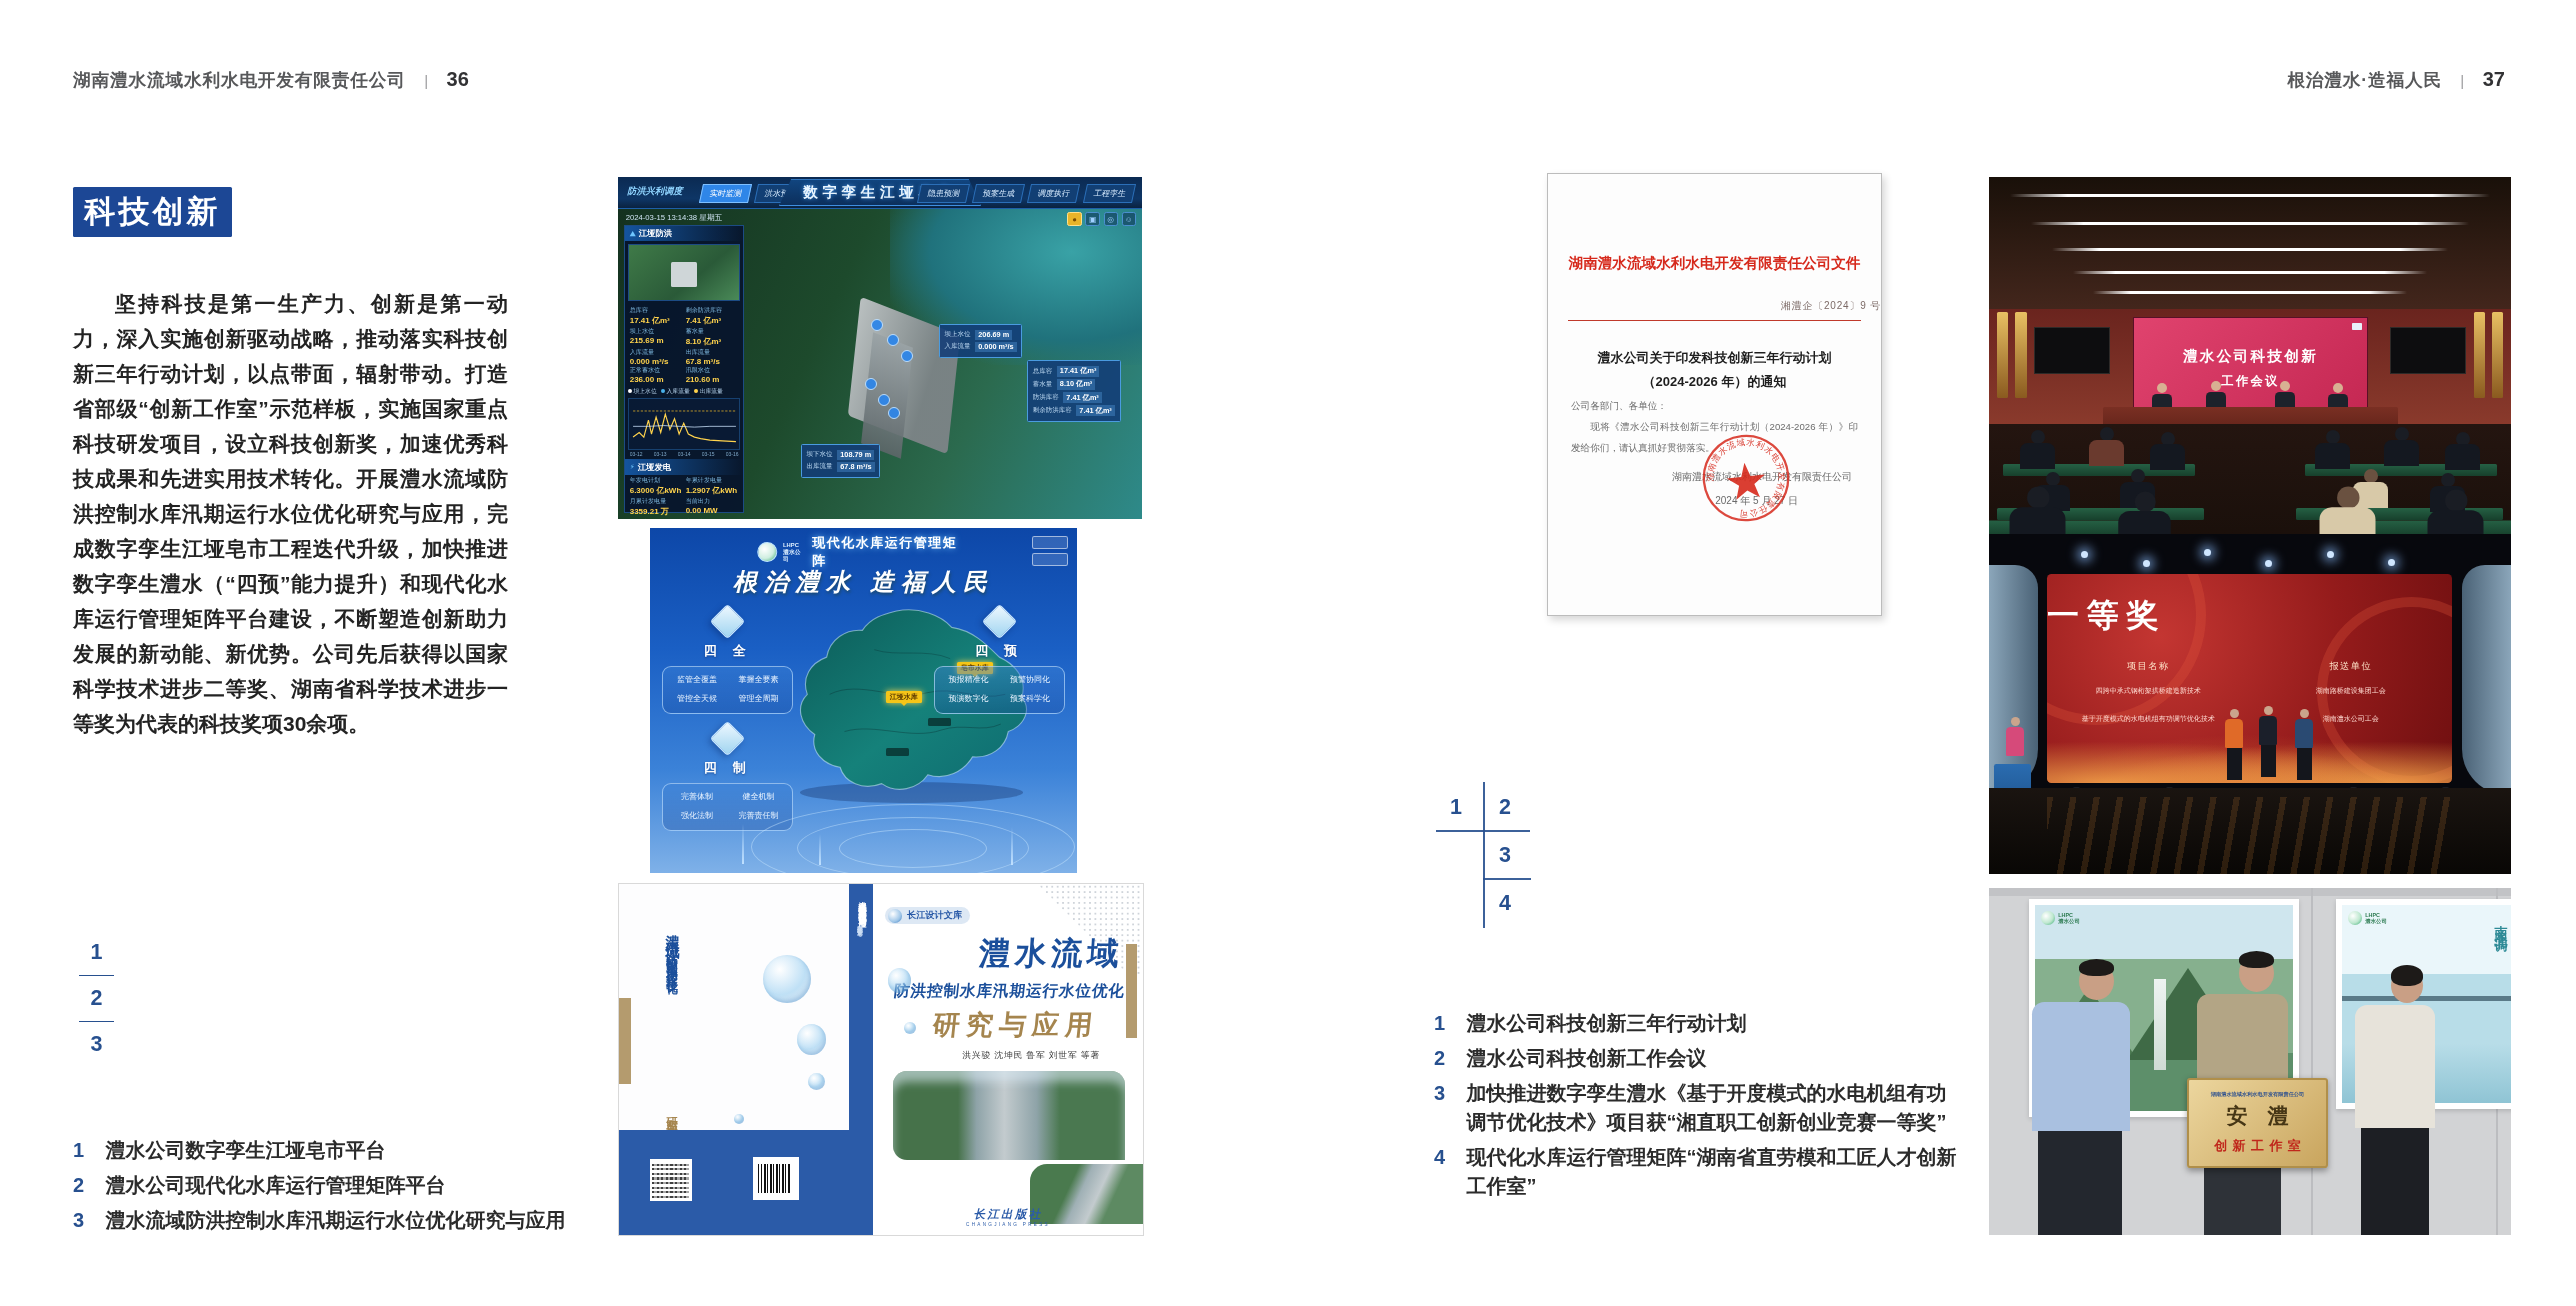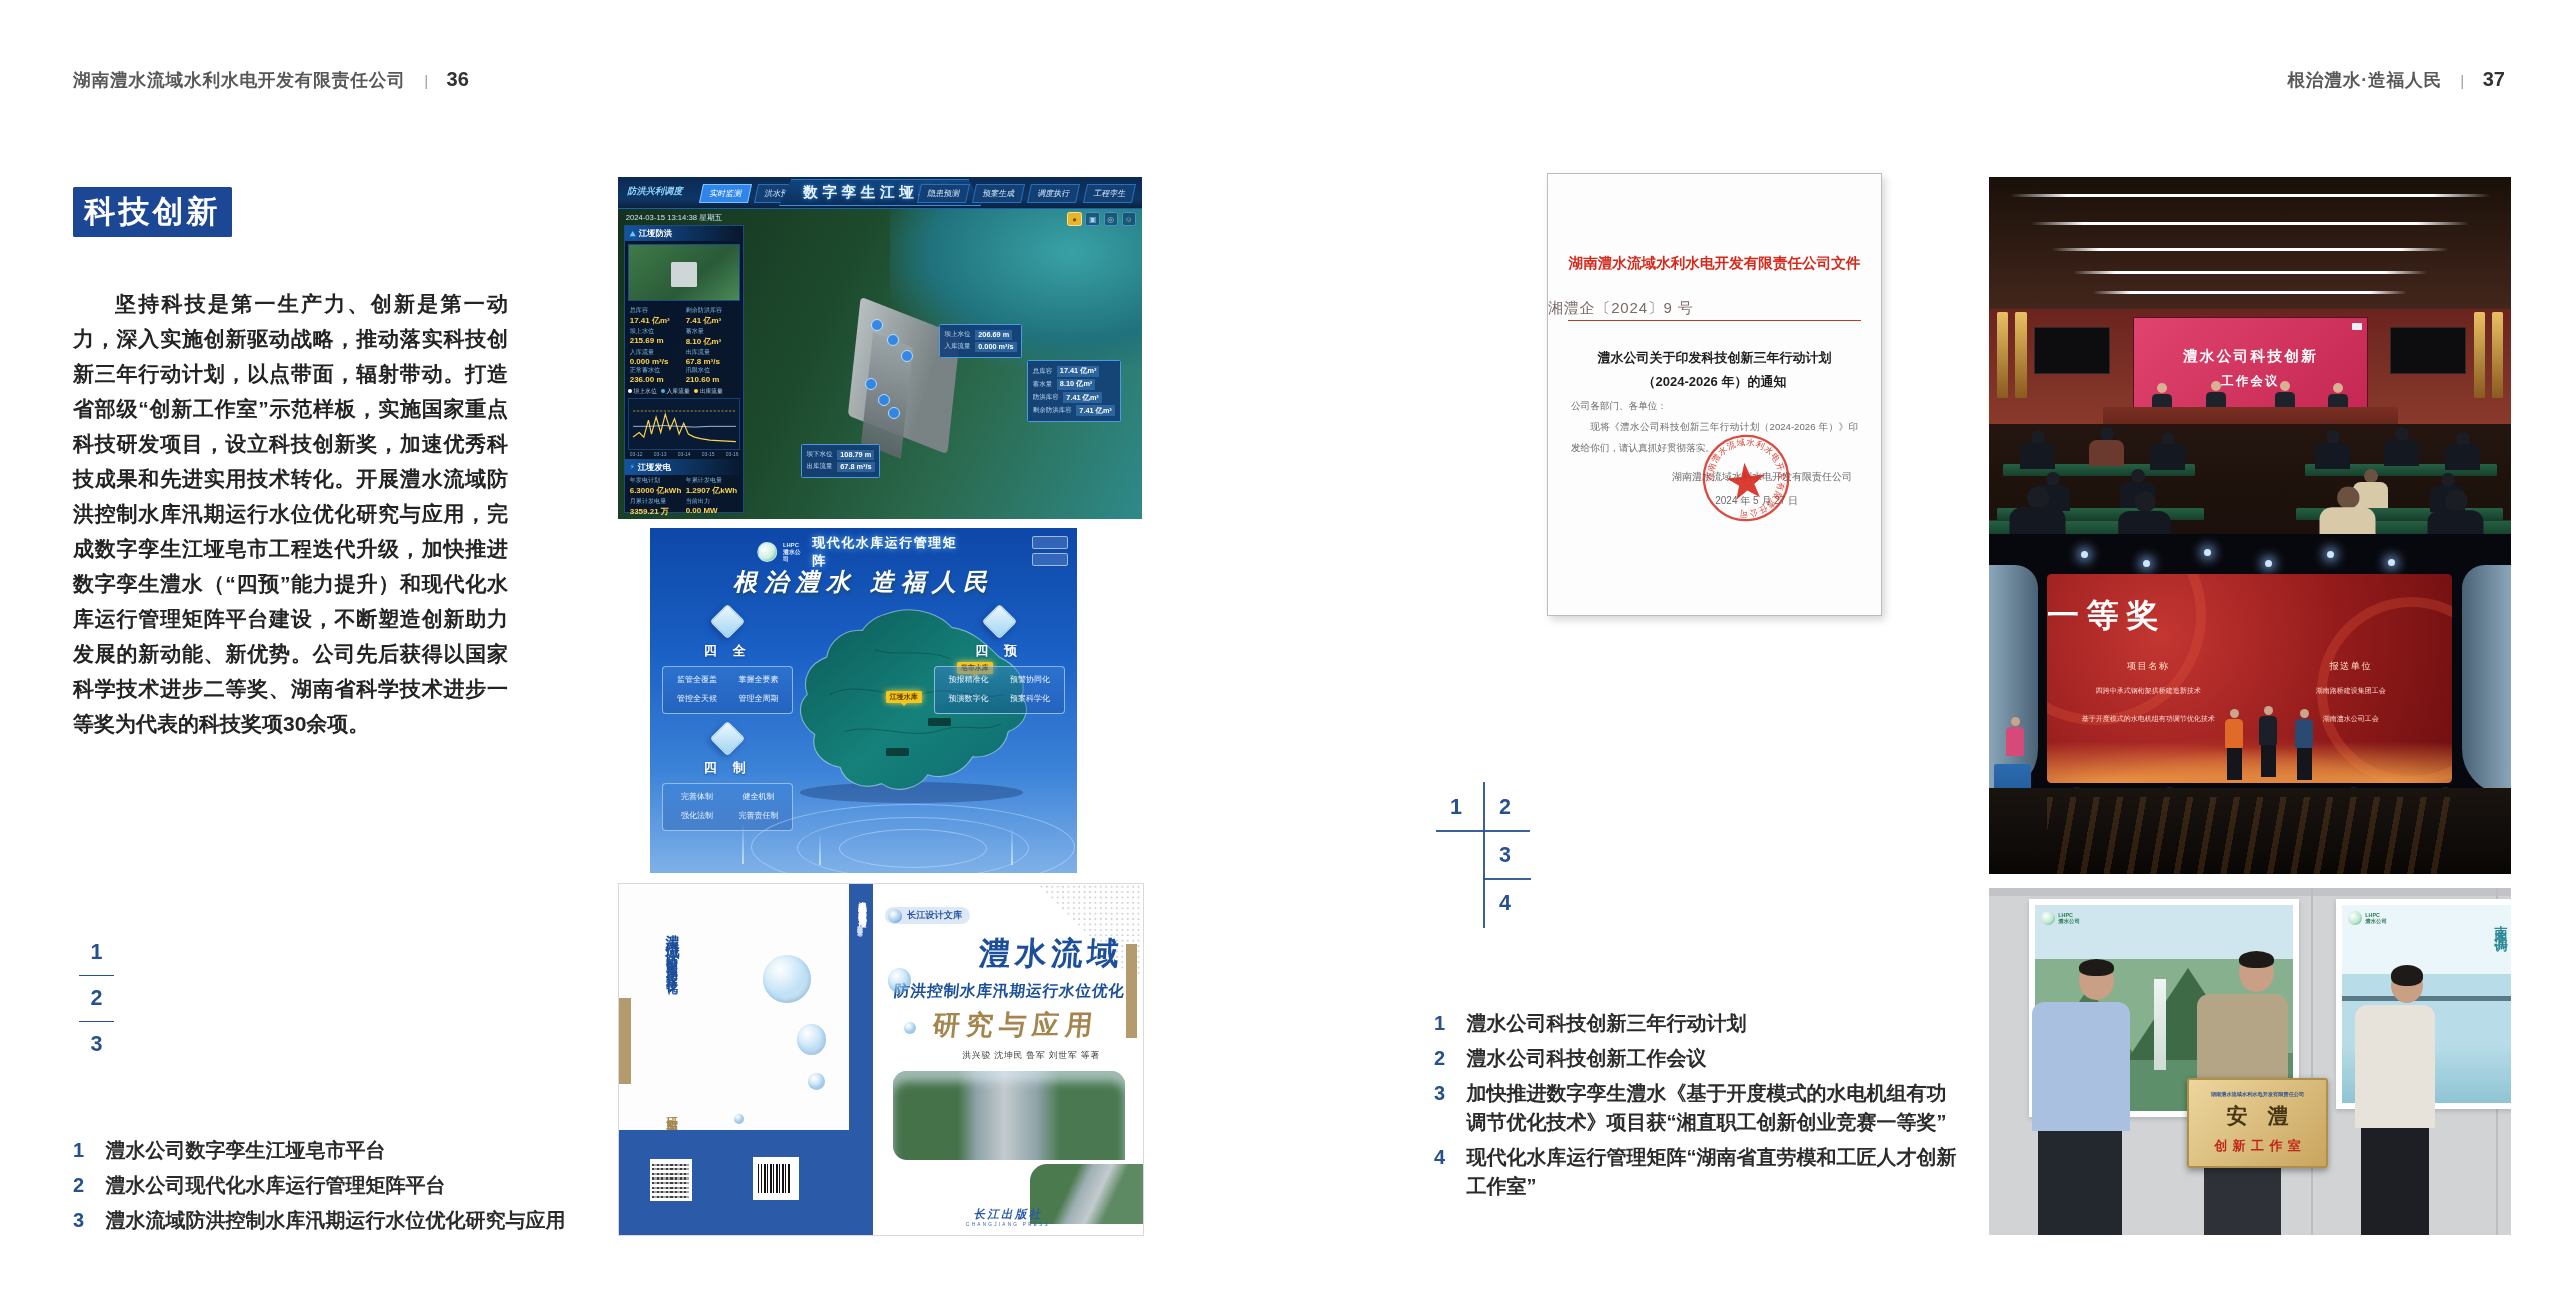--- a/index.html
+++ b/index.html
@@ -96,21 +96,21 @@
   .d2-head b{font-size:13px;color:#fff;letter-spacing:1.5px;text-shadow:0 0 6.1px #6fc0ff}
   .d2-btn{width:34px;height:11.5px;border:0.8px solid rgba(255,255,255,.55);border-radius:2.3px;
     background:rgba(255,255,255,.15)}
   .d2-slogan{left:50%;top:38px;transform:translateX(-50%);white-space:nowrap;
     font-family:"Liberation Serif","DejaVu Serif",serif;font-style:italic;font-weight:bold;
     font-size:24px;letter-spacing:7px;color:#fff;text-shadow:0.8px 1.5px 3.1px rgba(40,60,10,.45)}
   .d2-grp{width:131px;text-align:center}
   .d2-ico{width:23px;height:23px;margin:0 auto;transform:rotate(45deg);border-radius:3.8px;
     background:linear-gradient(135deg,#eef8ff,#9fd4f0);border:1.5px solid #cfeaff;box-shadow:0 3.1px 6.1px rgba(0,30,90,.35)}
   .d2-gn{margin-top:7.7px;font-size:13px;font-weight:bold;color:#fff;letter-spacing:6.1px;text-shadow:0 0.8px 2.3px rgba(0,30,90,.5)}
-  .d2-card{margin-top:6.1px;border:0.8px solid rgba(190,225,255,.65);border-radius:4px;
+  .d2-card{margin-top:6.1px;border:0.8px solid rgba(190,225,255,.65);border-radius:9px;
     background:linear-gradient(180deg,rgba(60,130,215,.45),rgba(25,75,160,.35));
     display:grid;grid-template-columns:1fr 1fr;padding:4.6px 3.1px}
   .d2-card span{font-size:8px;color:#eaf4ff;line-height:18.4px;white-space:nowrap}
   .d2-pin{background:#f5c518;color:#5b3a00;font-size:7px;font-weight:bold;padding:0.8px 3.8px;border-radius:1.5px;
     box-shadow:0 0 6.1px rgba(255,220,80,.9)}
   .d2-pin::after{content:"";position:absolute;left:50%;bottom:-3.8px;transform:translateX(-50%);
     border:3.8px solid transparent;border-top-color:#f5c518;border-bottom:0}
   .d2-dk{width:23px;height:7.7px;background:rgba(0,0,0,.5);border-radius:1.5px}
   .ripple{border:1.5px solid rgba(205,233,255,.45);border-radius:50%}
   .pillar{width:1.5px;background:linear-gradient(180deg,rgba(255,255,255,0),#bfe0ff)}
@@ -156,21 +156,21 @@
     background:linear-gradient(115deg,#4a7a4e 0 35%,#9fb0b5 45%,#c3cbce 58%,#5d8a62 70% 100%)}
   .bk-brown{right:6.1px;top:60px;width:10.7px;height:94px;background:#b49b6e}
   .bk-pub{left:0;right:0;bottom:7.7px;text-align:center}
   .bk-pub b{font-family:"Liberation Serif","DejaVu Serif",serif;font-style:italic;font-size:11.5px;color:#2b5ba8;letter-spacing:2.3px}
   .bk-pub i{display:block;font-style:normal;font-size:4.6px;color:#2b5ba8;letter-spacing:2.3px}
 
   
   .doc{left:1547px;top:173px;width:333px;height:441px;background:#fdfdfd;border:0.8px solid #bcbcbc;
     box-shadow:3.1px 3.8px 7.7px rgba(0,0,0,.16)}
   .doc-h{left:0;right:0;top:80px;text-align:center;font-size:14.6px;font-weight:bold;color:#d6291c;white-space:nowrap}
-  .doc-no{left:0;right:0;top:125px;text-align:left;font-size:15px;color:#7c6a66;letter-spacing:0.8px}
+  .doc-no{left:0;right:0;top:125px;text-align:right;font-size:10px;color:#7c6a66;letter-spacing:0.8px}
   .doc-rule{left:20px;right:20px;top:146px;border-top:1.5px solid #c0392b}
   .doc-t{left:0;right:0;top:172px;text-align:center;font-size:13px;font-weight:bold;color:#1e1e1e;line-height:24px}
   .doc-b{left:23px;right:23px;top:221px;font-size:9.6px;color:#6d6d6d;line-height:21px;text-align:justify}
   .doc-b .ind{text-indent:2em;margin:0}
   .doc-sign{right:29px;top:296px;text-align:center;font-size:10px;color:#6a6a6a}
   .doc-sign div+div{margin-top:10px;padding-right:10.7px}
   .doc-seal{left:152px;top:258px;width:92px;height:92px;transform:rotate(-6deg)}
 
   
   .p1{left:1989px;top:177px;width:522px;height:420px;background:#2a1712}

